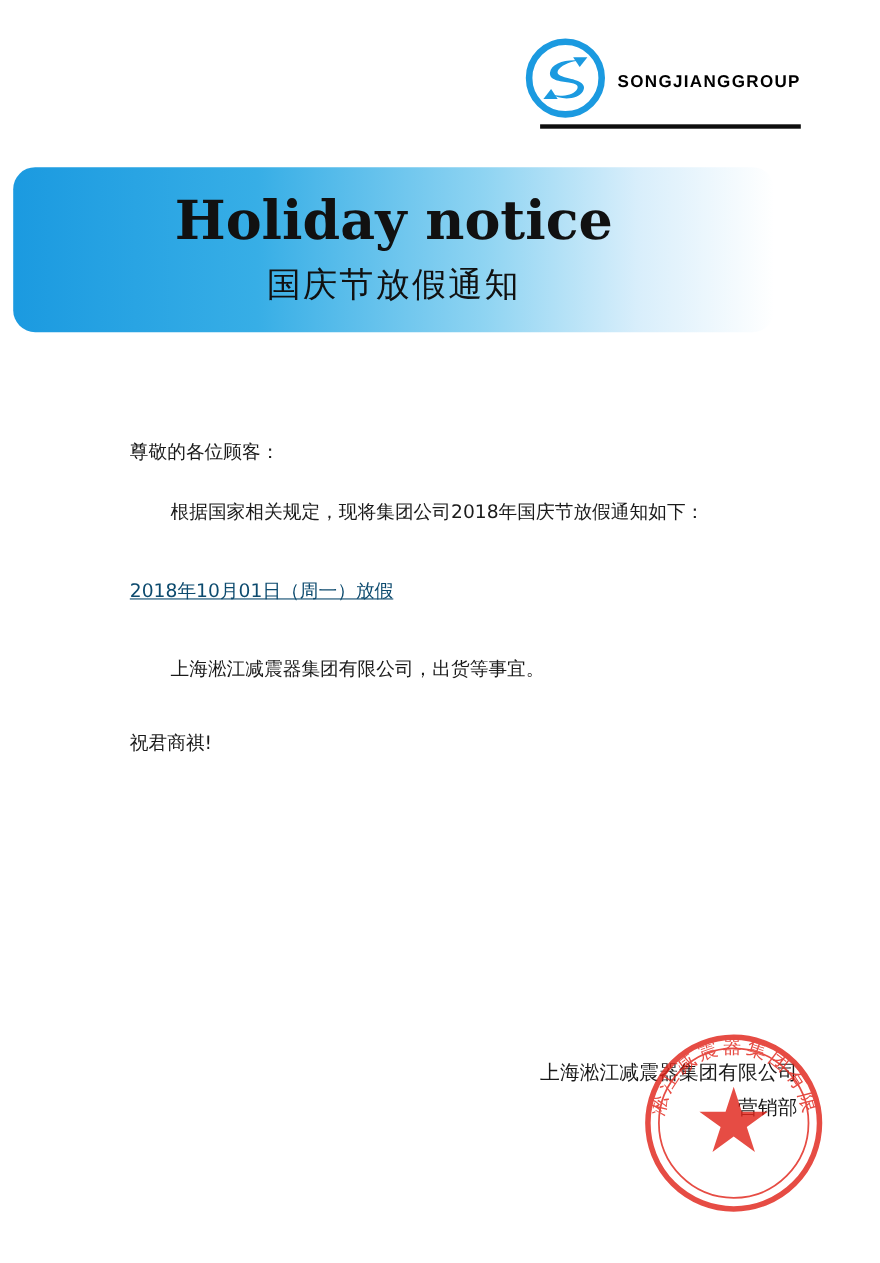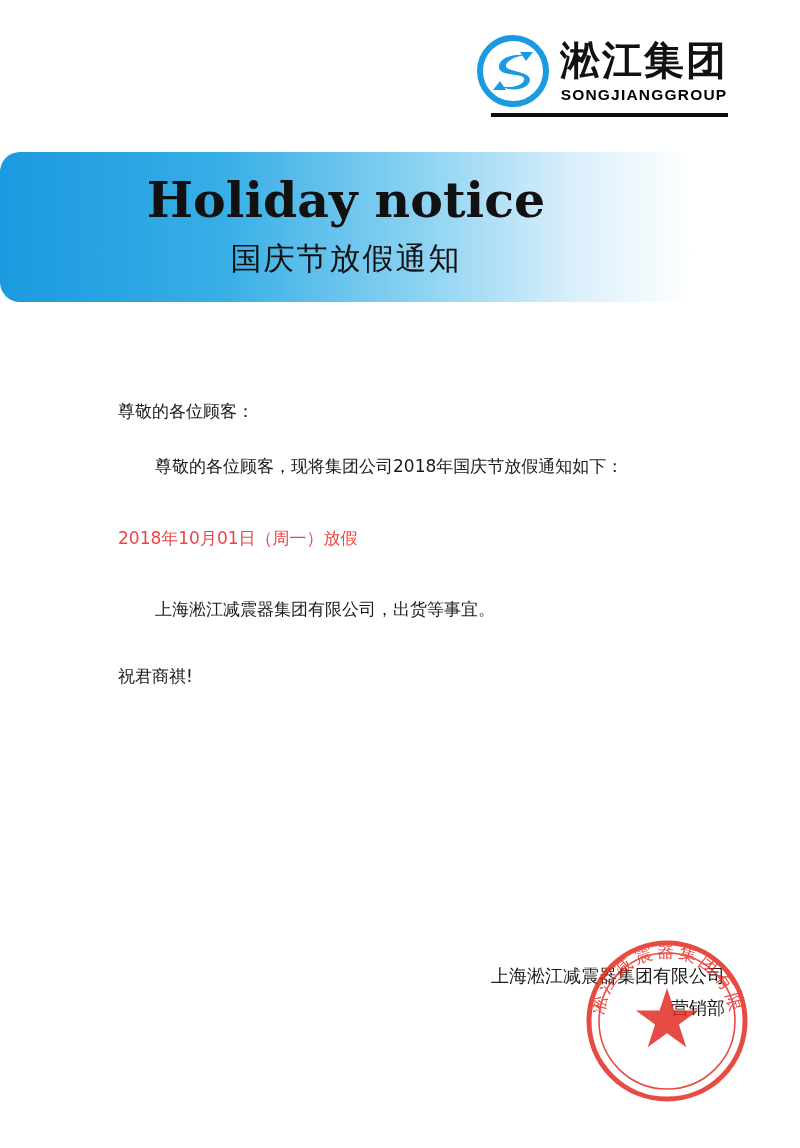--- a/index.html
+++ b/index.html
@@ -58,21 +58,21 @@
     top: 113px;
     width: 237px;
     height: 4px;
     background: #0d0d0d;
   }
 
   
   .banner {
     position: absolute;
     top: 152px;
-    left: 0;
+    left: 12px;
     width: 692px;
     height: 150px;
     background: linear-gradient(to right, #1b9ae0 0%, #37aee6 32%, #8fd4f2 62%, #d8eefb 82%, #ffffff 100%);
     display: flex;
     flex-direction: column;
     align-items: center;
     justify-content: center;
     border-radius: 20px;
   }
   .banner-title {
@@ -104,22 +104,23 @@
     color: #1a1a1a;
     line-height: 1.95;
   }
   .salutation { margin: 0; }
   .para {
     margin: 22px 0 0 0;
     text-indent: 37px;
   }
   .dates {
     margin: 38px 0 0 0;
-    color: #ef4444;
+    color: #0c4a6e;
     line-height: 2.1;
+    text-decoration: underline;
   }
   .dates div { white-space: nowrap; }
   .note {
     margin: 36px 0 0 0;
     text-indent: 37px;
   }
   .closing {
     margin: 34px 0 0 0;
   }
 
@@ -157,34 +158,33 @@
   <div class="logo-mark">
     <svg width="74" height="74" viewBox="0 0 74 74" aria-hidden="true">
       <circle cx="37" cy="37" r="33" fill="none" stroke="#1b9ae0" stroke-width="6"></circle>
       <path d="M49 21 C36 20, 24 24, 23 32 C22 39, 32 40, 40 41 C47 42, 50 44, 47 48 C43 53, 32 54, 24 52
                C33 57, 48 57, 53 49 C57 42, 48 39, 39 37 C31 35, 28 33, 31 29 C35 24, 43 22, 49 21 Z" fill="#1b9ae0"></path>
       <path d="M44 18 L57 18 L50 27 Z" fill="#1b9ae0"></path>
       <path d="M30 56 L17 56 L24 47 Z" fill="#1b9ae0"></path>
     </svg>
   </div>
   <div class="logo-text">
-    <span class="logo-cn">淞江集团</span>
     <span class="logo-en">SONGJIANGGROUP</span>
   </div>
 </div>
 <div class="logo-underline"></div>
 
 <div class="banner">
   <div class="banner-title">Holiday notice</div>
   <div class="banner-subtitle">国庆节放假通知</div>
 </div>
 
 <div class="body-copy">
   <p class="salutation">尊敬的各位顾客：</p>
-  <p class="para">尊敬的各位顾客，现将集团公司2018年国庆节放假通知如下：</p>
+  <p class="para">根据国家相关规定，现将集团公司2018年国庆节放假通知如下：</p>
   <div class="dates">
     <div>2018年10月01日（周一）放假</div>
   </div>
   <p class="note">上海淞江减震器集团有限公司，出货等事宜。</p>
   <p class="closing">祝君商祺!</p>
 </div>
 
 <div class="signature">
   <div>上海淞江减震器集团有限公司</div>
   <div>营销部</div>

